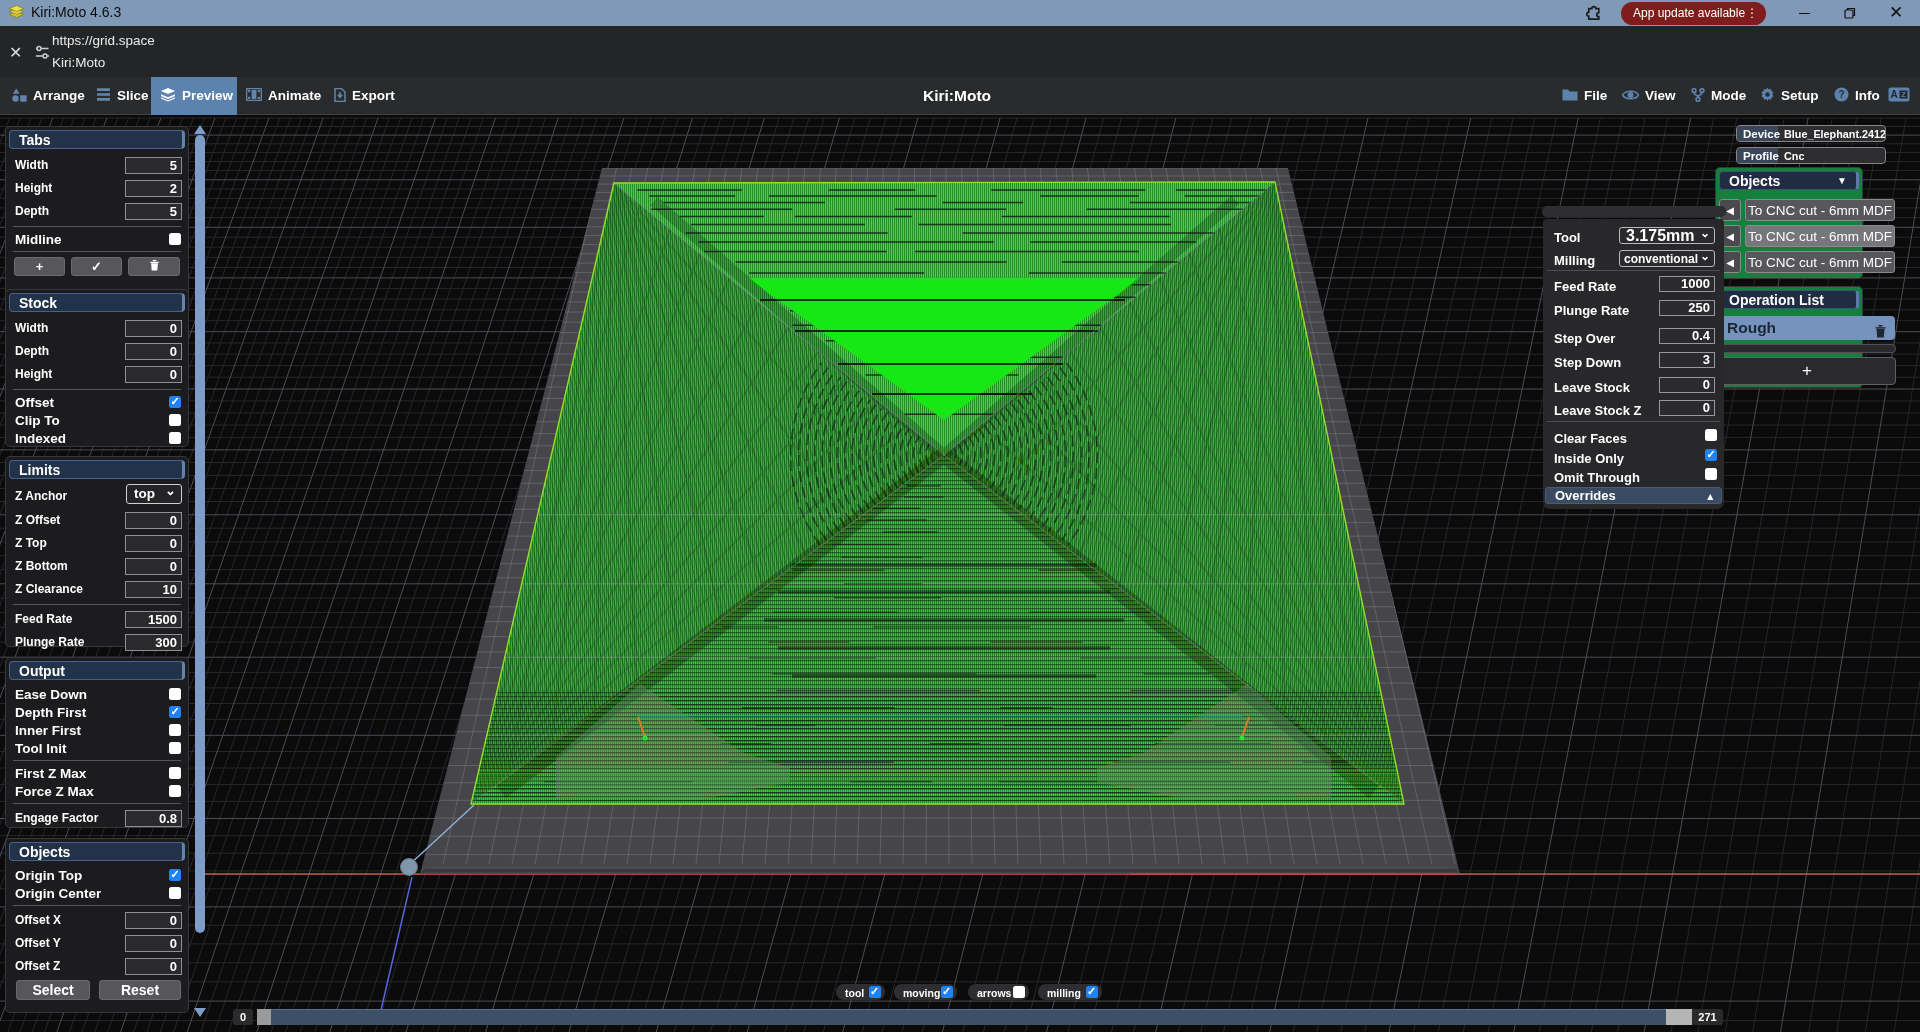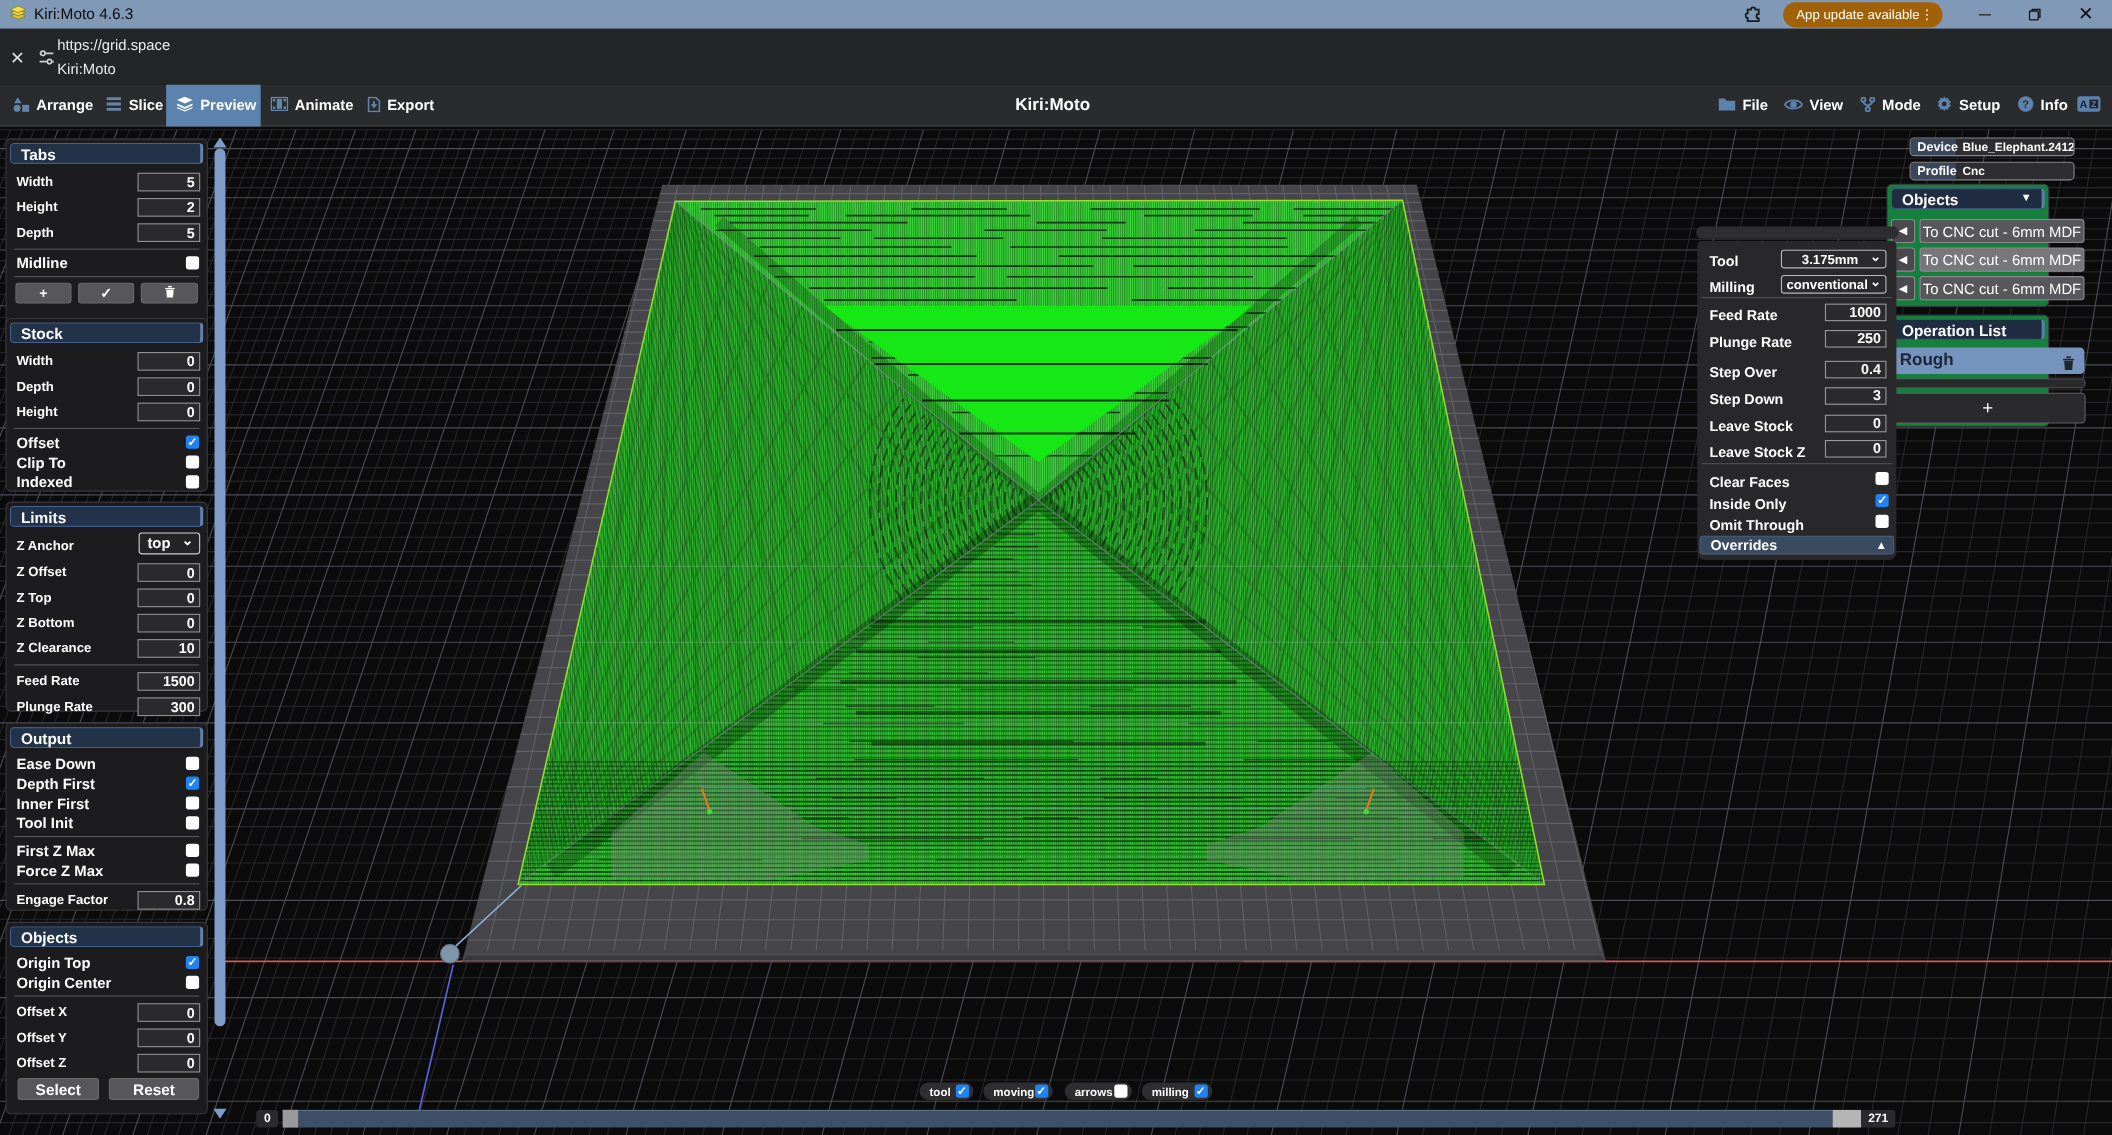--- a/index.html
+++ b/index.html
@@ -1,19 +1,19 @@
 <!DOCTYPE html>
 <html><head><meta charset="utf-8"><title>Kiri:Moto</title><style>
 *{margin:0;padding:0;box-sizing:border-box;font-family:"Liberation Sans",sans-serif}
 html,body{width:1920px;height:1032px;overflow:hidden;background:#0b0b0c}
 
 #titlebar{position:absolute;left:0;top:0;width:1920px;height:35px;background:#8099b6;color:#111;font-size:14px}
 #titlebar .logo{position:absolute;left:8px;top:5px;width:17px;height:16px}
 #titlebar .t{position:absolute;left:31px;top:4px;font-size:14px;color:#0a0a0a}
-#updatepill{position:absolute;left:1621px;top:2px;width:145px;height:23px;background:#a16207;border-radius:12px;color:#fff;font-size:12px;text-align:left;padding-left:12px;line-height:23px}
+#updatepill{position:absolute;left:1621px;top:2px;width:145px;height:23px;background:#7f1d1d;border-radius:12px;color:#fff;font-size:12px;text-align:left;padding-left:12px;line-height:23px}
 #updatepill .dots{position:absolute;right:8px;top:0;color:#fff;font-size:12px;line-height:23px}
 .wbtn{position:absolute;top:0;width:14px;height:26px;color:#111;font-size:15px;text-align:center;line-height:25px}
 
 #tabrow{position:absolute;left:0;top:26px;width:1920px;height:51px;background:#232527}
 #tabrow .x{position:absolute;left:9px;top:17px;color:#ddd;font-size:16px}
 #tabrow .url{position:absolute;left:52px;top:7px;color:#ececec;font-size:13.5px}
 #tabrow .site{position:absolute;left:52px;top:29px;color:#ececec;font-size:13.5px}
 
 #menubar{position:absolute;left:0;top:77px;width:1920px;height:38px;background:#2a2b2d;border-bottom:1px solid #414144}
 .mitem{position:absolute;top:0;height:38px;color:#fff;font-size:13.5px;font-weight:bold;line-height:38px;white-space:nowrap}
@@ -44,21 +44,21 @@
 .rphdr{margin:3px;height:19px;background:#1f2c42;border:1px solid #3c5576;border-right:3px solid #5b7ca8;border-radius:4px;color:#fff;font-size:14px;font-weight:bold;line-height:18px;padding-left:9px;position:relative}
 .objrow{position:relative;height:26px}
 .objrow .arr{position:absolute;left:3px;top:0;width:22px;height:22px;background:#4a4a4e;border:1px solid #8a8a8e;border-radius:3px;color:#fff;text-align:center;font-size:10px;line-height:21px}
 .objrow .btn{position:absolute;left:29px;top:0;width:150px;height:22px;background:#58585c;border:1px solid #8a8a8e;border-radius:3px;color:#fff;text-align:center;font-size:13.5px;font-weight:normal;line-height:21px;white-space:nowrap}
 .objrow .btn.sel2{background:#77777b}
 
 #dragbar{position:absolute;left:1542px;top:206px;width:184px;height:11px;background:#2e2e31;border-radius:5px}
 #dialog{position:absolute;left:1543px;top:219px;width:181px;height:290px;background:#28282b;border-radius:4px 4px 7px 7px}
 #dialog .lb{position:absolute;left:11px;top:5px;color:#fff;font-size:13px;font-weight:bold}
 #dialog .inp{position:absolute;right:9px;top:4px;width:56px;height:16px;background:#2b2b2e;border:1px solid #98989c;color:#fff;font-size:13px;font-weight:bold;text-align:right;padding-right:4px;line-height:14px}
-#dialog .dsel{position:absolute;right:9px;top:3px;width:96px;height:17px;background:#2a2a2d;border:1.5px solid #b8b8bc;border-radius:3px;color:#fff;font-size:12px;font-weight:bold;padding-left:18px;line-height:16px}
+#dialog .dsel{position:absolute;right:9px;top:3px;width:96px;height:17px;background:#2a2a2d;border:1.5px solid #b8b8bc;border-radius:3px;color:#fff;font-size:16px;font-weight:bold;padding-left:6px;line-height:16px}
 #dialog .dsel:after{content:"\2304";position:absolute;right:4px;top:-3px;font-size:12px;color:#fff}
 #dialog .dsep{position:absolute;left:4px;right:4px;height:1px;background:#505054}
 #ovbar{position:absolute;left:1545px;top:487px;width:177px;height:17px;background:#394a61;border:1px solid #4a5c75;border-radius:3px;color:#fff;font-size:13px;font-weight:bold;line-height:16px;padding-left:9px}
 #ovbar:after{content:"\25B4";position:absolute;right:8px;top:0;font-size:11px}
 
 .pill{position:absolute;top:984px;height:16px;background:#2e2e31;border-radius:8px;color:#fff;font-size:10.5px;font-weight:bold;white-space:nowrap}
 .pill .pl{position:absolute;left:9px;top:2.5px}
 .pill .pc{position:absolute;top:1.5px;width:12.5px;height:12.5px;border-radius:2.5px;background:#fff}
 .pill .pc.on{background:#2183f2}
 .pill .pc.on:after{content:"\2713";position:absolute;left:1.5px;top:-0.5px;color:#fff;font-size:11px;font-weight:bold}

